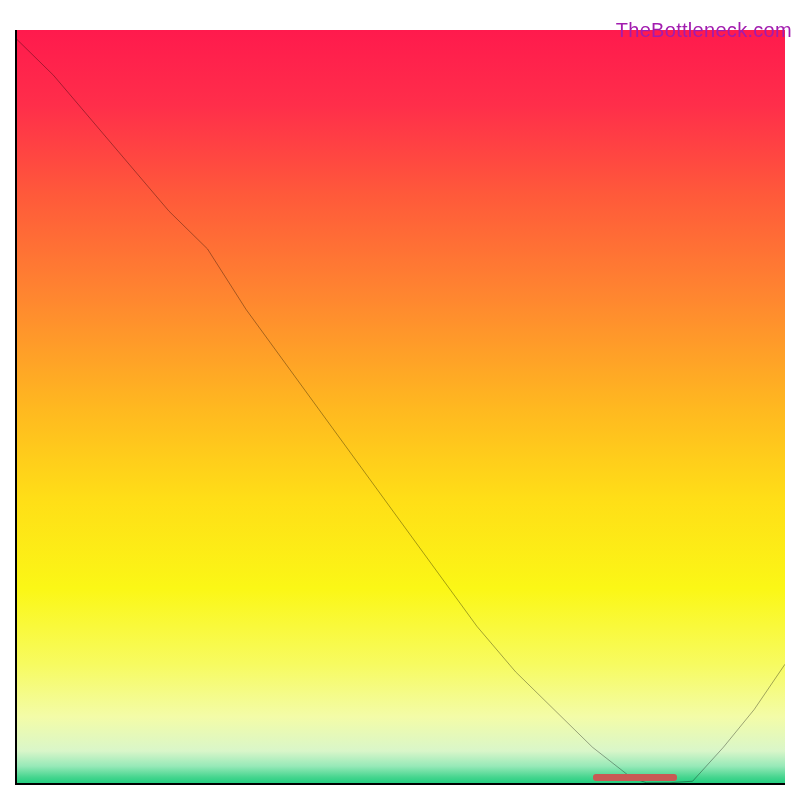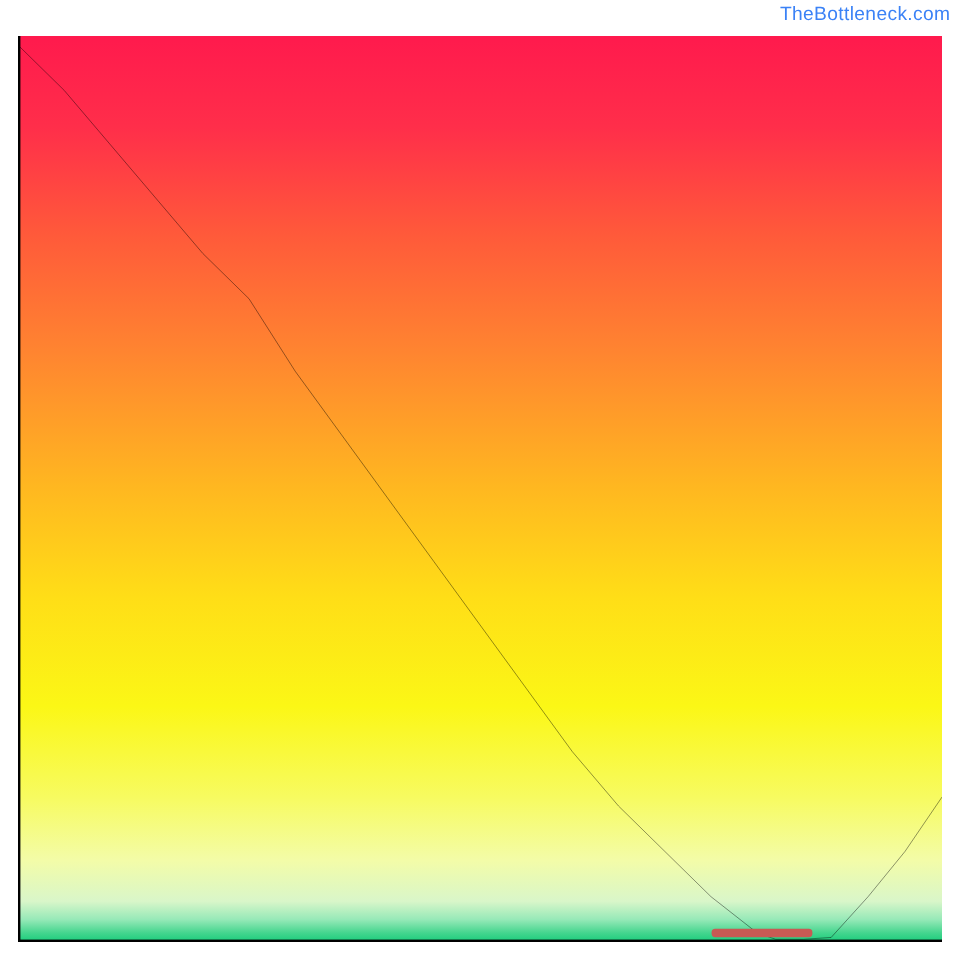--- a/index.html
+++ b/index.html
@@ -11,24 +11,24 @@
     background: #fff;
     font-family: Arial, Helvetica, sans-serif;
   }
   .wrap {
     position: relative;
     width: 800px;
     height: 800px;
   }
   .watermark {
     position: absolute;
-    top: 4px;
+    top: 19px;
     right: 8px;
-    color: #3b82f6;
-    font-size: 16px;
+    color: #a21caf;
+    font-size: 20px;
     letter-spacing: 0.3px;
     z-index: 5;
   }
   .plot-frame {
     position: absolute;
     left: 15px;
     top: 30px;
     width: 770px;
     height: 755px;
     box-sizing: border-box;

